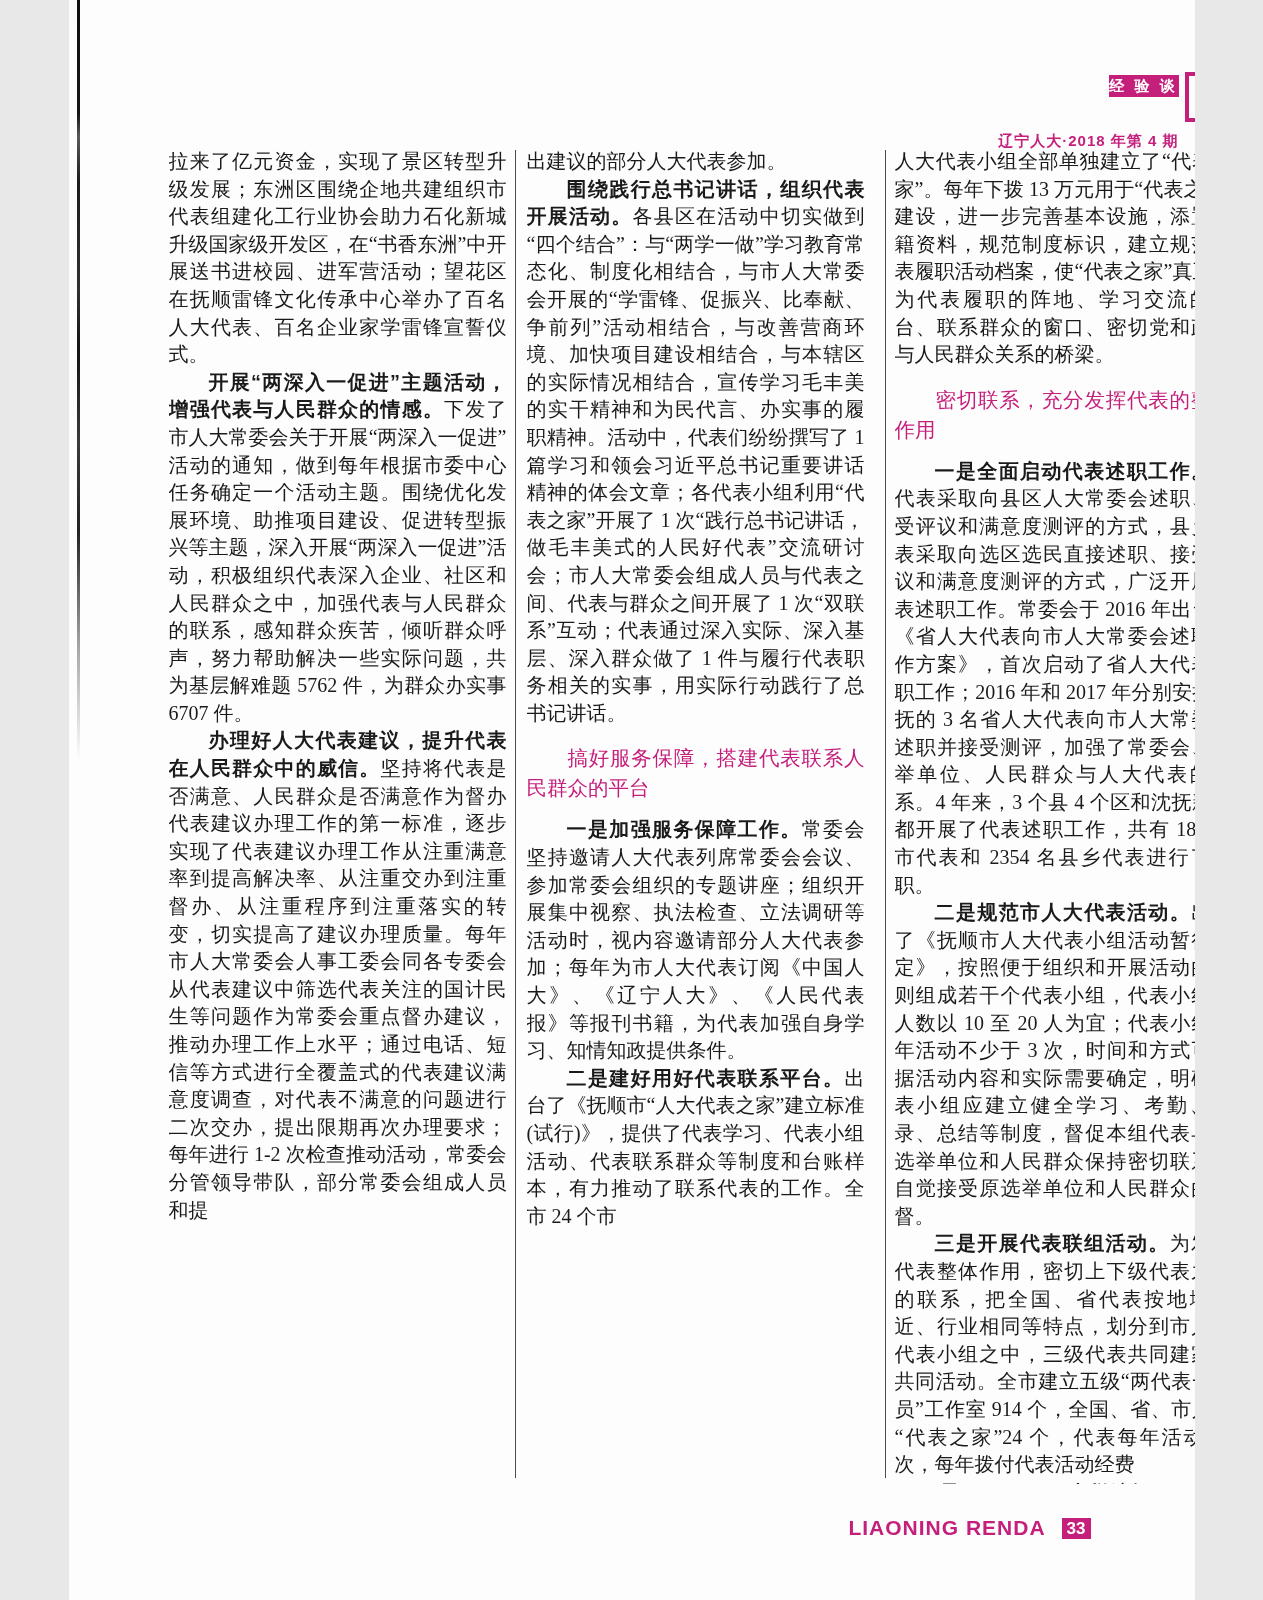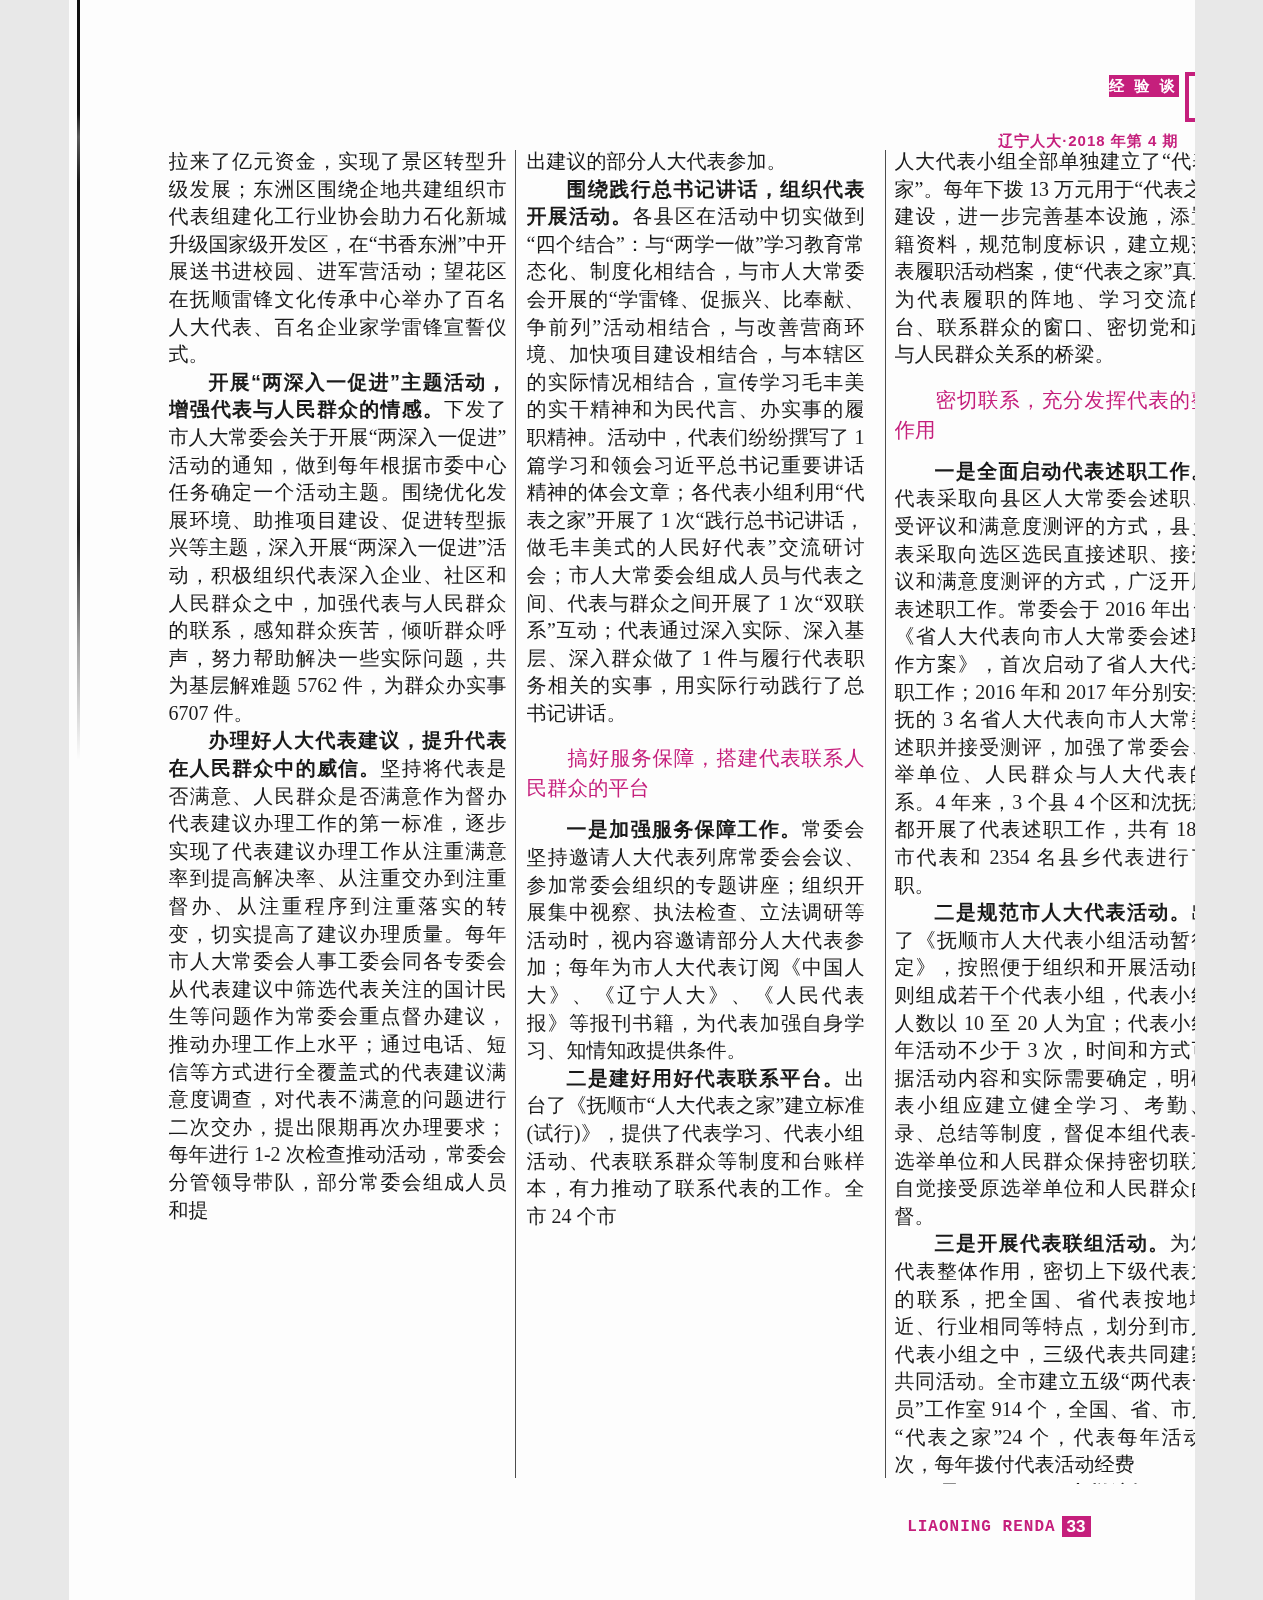--- a/index.html
+++ b/index.html
@@ -60,24 +60,24 @@
   .editor{
     font-style:italic;font-weight:bold;letter-spacing:2px;
     font-family:"Liberation Serif", serif;font-size:19px;
   }
   
   .footer{
     position:absolute;top:1516px;right:104px;
     display:flex;align-items:center;
     font-family:"Liberation Sans", sans-serif;font-weight:bold;
   }
-  .footer .fname{color:var(--accent);font-size:16px;letter-spacing:1px;font-family:Liberation Mono, monospace;}
+  .footer .fname{color:var(--accent);font-size:21px;letter-spacing:1px;}
   .footer .fpage{
     background:var(--accent);color:#fff;font-size:17px;
-    padding:1px 5px;margin-left:6px;line-height:19px;
+    padding:1px 5px;margin-left:16px;line-height:19px;
   }
   :root{--accent:#c51f7c;}
 </style>
 </head>
 <body>
 
 <div class="page">
 
   <div class="scan-line"></div>
 

